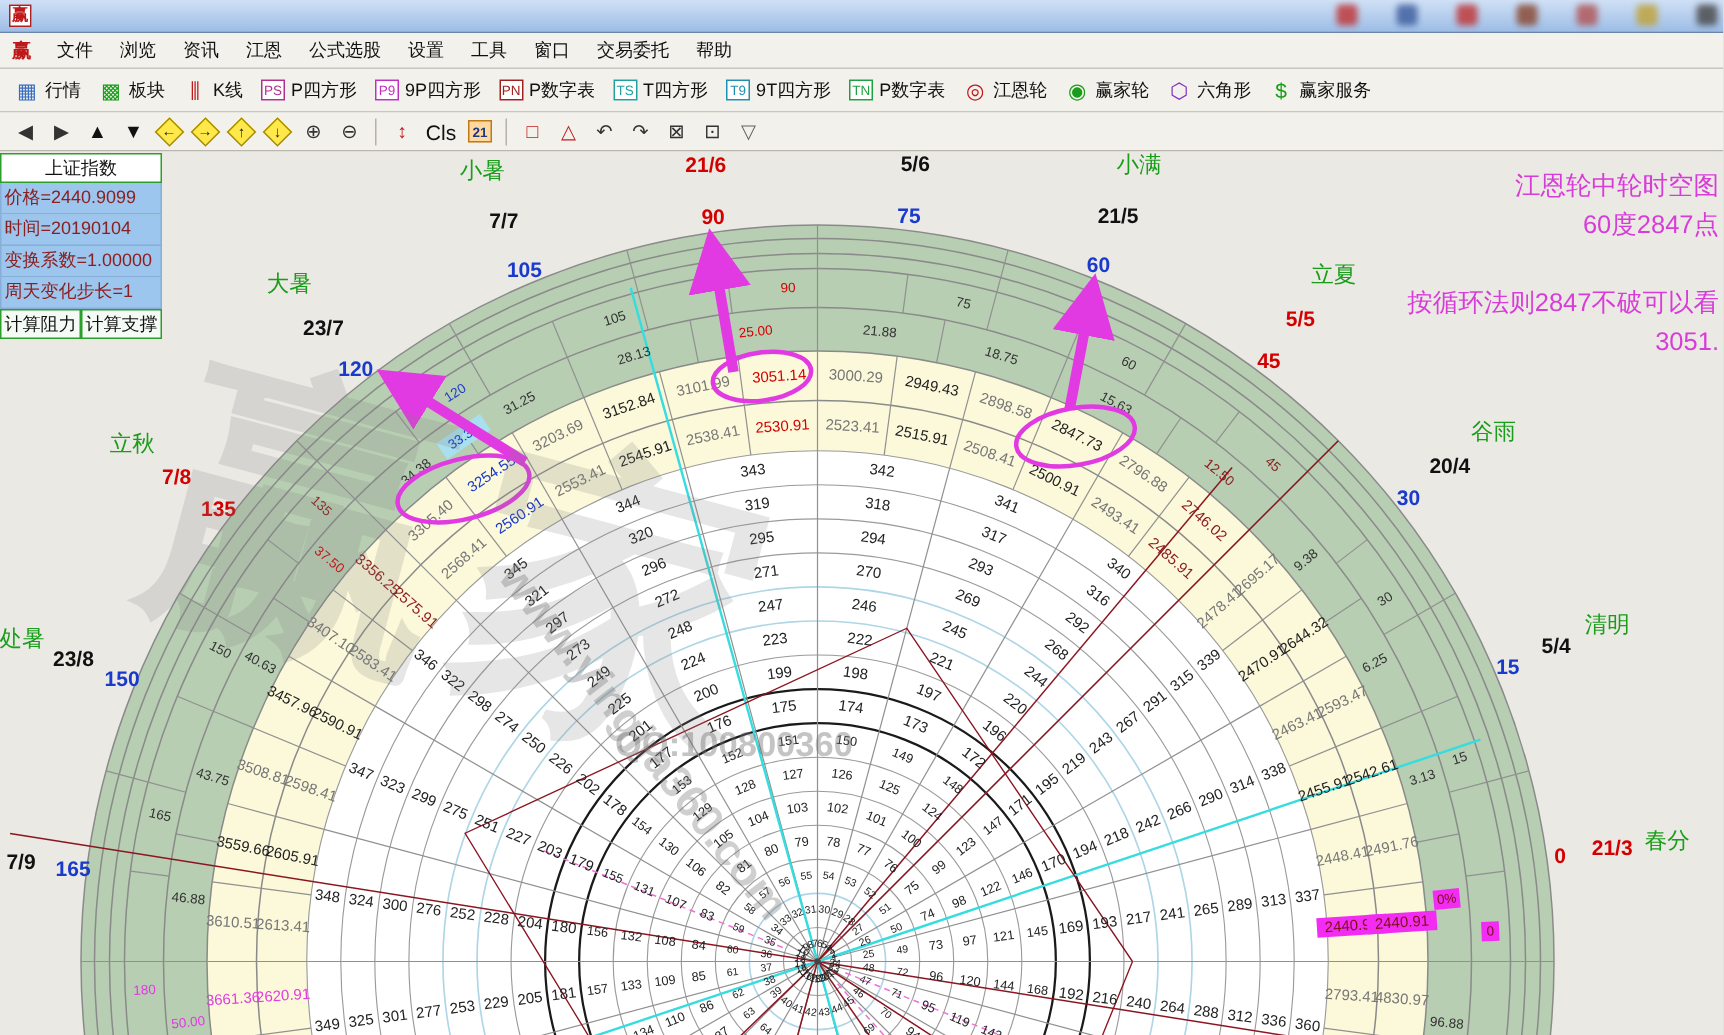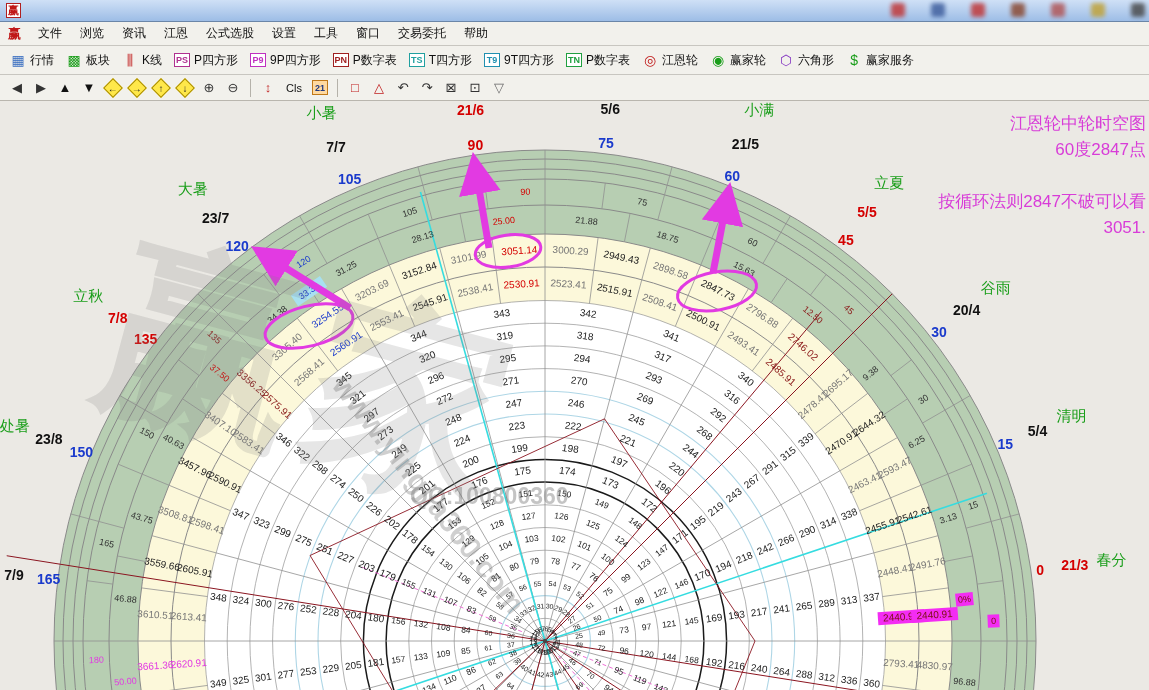--- a/index.html
+++ b/index.html
@@ -18,21 +18,21 @@
 
   
   .menubar{height:24px;background:#f2f1ec;display:flex;align-items:center;border-bottom:1px solid #c8c6c0;padding-left:6px;}
   .menu-logo{color:#c01818;font-weight:bold;margin:0 8px 0 2px;font-size:13px;}
   .menu-item{padding:3px 9px;color:#111;cursor:default;}
 
   
   .toolbar1{height:29px;background:#f2f1ec;display:flex;align-items:center;border-bottom:1px solid #c8c6c0;padding-left:4px;}
   .tb-item{display:flex;align-items:center;gap:4px;padding:2px 6px;color:#111;}
   .tb-icon{display:inline-flex;align-items:center;justify-content:center;width:16px;height:15px;
-           font-size:9px;font-weight:bold;}
+           font-size:9px;font-weight:normal;}
   .tb-icon.boxed{border:1px solid currentColor;width:16px;height:14px;background:#fff;}
   .tb-icon.glyph{font-size:14px;font-weight:normal;}
   .toolbar2{height:26px;background:#f2f1ec;display:flex;align-items:center;border-bottom:1px solid #b9b6ae;padding-left:6px;gap:2px;}
   .t2-btn{width:22px;height:20px;display:inline-flex;align-items:center;justify-content:center;
           font-size:13px;color:#222;}
   .t2-sep{width:1px;height:18px;background:#b5b2aa;margin:0 4px;}
   .dia{width:14px;height:14px;background:#ffe84a;border:1px solid #a98c00;transform:rotate(45deg);
        display:inline-flex;align-items:center;justify-content:center;}
   .dia span{transform:rotate(-45deg);font-size:10px;color:#222;font-weight:bold;}
   .t2-cal{background:#ffd9a0;border:1px solid #c07818;font-size:9px;font-weight:bold;width:16px;height:15px;
@@ -161,21 +161,21 @@
       </span>
       <span class="t2-btn">
         <span class="dia">
           <span>↓</span>
         </span>
       </span>
       <span class="t2-btn" style="color: rgb(51, 51, 51);">⊕</span>
       <span class="t2-btn" style="color: rgb(51, 51, 51);">⊖</span>
       <span class="t2-sep"></span>
       <span class="t2-btn" style="color: rgb(192, 32, 32);">↕</span>
-      <span class="t2-btn" style="color: rgb(17, 17, 17); font-size: 11px; width: 26px; text-align: right;">Cls</span>
+      <span class="t2-btn" style="color: rgb(17, 17, 17); font-size: 14px; width: 26px; text-align: right;">Cls</span>
       <span class="t2-btn">
         <span class="t2-cal">21</span>
       </span>
       <span class="t2-sep"></span>
       <span class="t2-btn" style="color: rgb(192, 32, 32);">□</span>
       <span class="t2-btn" style="color: rgb(192, 32, 32);">△</span>
       <span class="t2-btn" style="color: rgb(51, 51, 51);">↶</span>
       <span class="t2-btn" style="color: rgb(51, 51, 51);">↷</span>
       <span class="t2-btn" style="color: rgb(51, 51, 51);">⊠</span>
       <span class="t2-btn" style="color: rgb(51, 51, 51);">⊡</span>
@@ -1989,20 +1989,33 @@
         <line x1="350" y1="207" x2="257" y2="149" stroke="#e23ae2" stroke-width="7" marker-end="url(#ah)"></line>
         <ellipse cx="508" cy="150" rx="33" ry="16" fill="none" stroke="#e23ae2" stroke-width="3" transform="rotate(-8 508 150)"></ellipse>
         <ellipse cx="717" cy="190" rx="40" ry="19" fill="none" stroke="#e23ae2" stroke-width="3" transform="rotate(-10 717 190)"></ellipse>
         <ellipse cx="309" cy="225" rx="45" ry="20" fill="none" stroke="#e23ae2" stroke-width="3" transform="rotate(-14 309 225)"></ellipse>
       </svg>
 
     <div class="wm wm-big">赢家</div>
     <div class="wm wm-url">www.yingjia360.com</div>
     <div class="wm wm-qq">QQ:100800360</div>
 
+    <div class="left-panel">
+      <div class="lp-head">上证指数</div>
+      <div id="panel-rows">
+          <div class="lp-row">价格=2440.9099</div>
+          <div class="lp-row">时间=20190104</div>
+          <div class="lp-row">变换系数=1.00000</div>
+          <div class="lp-row">周天变化步长=1</div>
+        </div>
+      <div class="lp-btns">
+        <div class="lp-btn">计算阻力</div>
+        <div class="lp-btn">计算支撑</div>
+      </div>
+    </div>
 
     <div class="annotation" id="annotation">
         <div>江恩轮中轮时空图</div>
         <div>60度2847点</div>
         <div>&nbsp;</div>
         <div>按循环法则2847不破可以看</div>
         <div>3051.</div>
       </div>
   </div>
 

